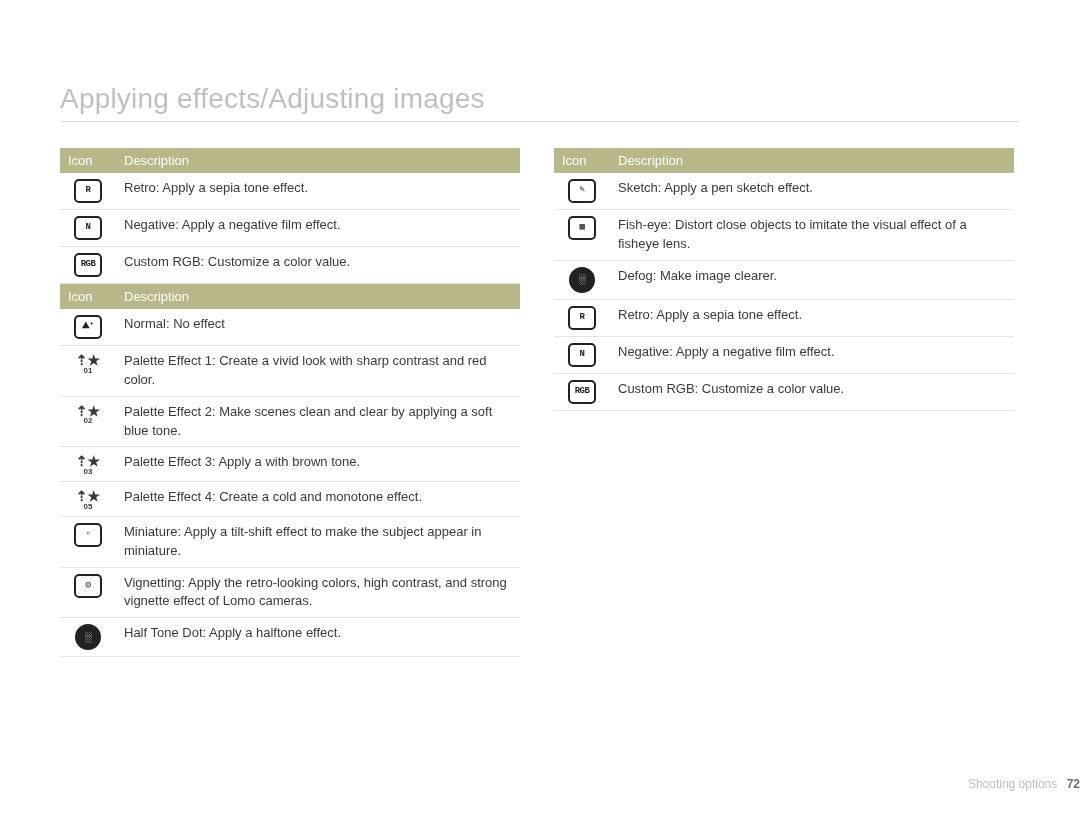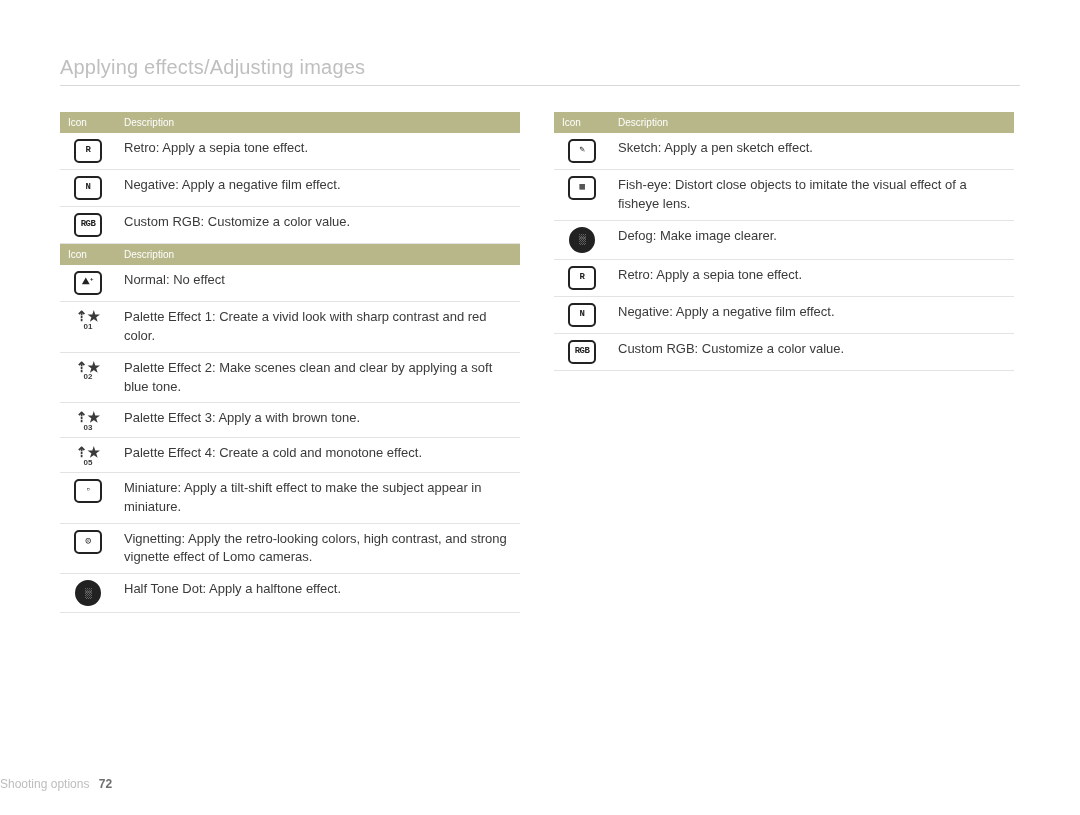--- a/index.html
+++ b/index.html
@@ -1,33 +1,33 @@
 <!DOCTYPE html>
 <html><head>
 <meta charset="utf-8">
 <style>
   html,body{margin:0;padding:0;width:1080px;height:815px;font-family:Arial,Helvetica,sans-serif;color:#3a3a3a;background:#fff}
   .page{position:relative;width:1080px;height:815px;box-sizing:border-box;padding:50px 60px 30px 60px}
-  .page-title{font-size:20px;font-weight:300;color:#bfbfbf;letter-spacing:.2px;border-bottom:1px solid #d9d9d9;padding-bottom:6px;margin:6px 0 26px 0}
+  .page-title{font-size:28px;font-weight:300;color:#bfbfbf;letter-spacing:.2px;border-bottom:1px solid #d9d9d9;padding-bottom:6px;margin:33px 0 26px 0}
   .cols{display:flex;gap:34px}
   .col{width:460px}
   table{width:100%;border-collapse:collapse;table-layout:fixed}
-  thead th{background:#b7b78a;color:#fff;font-weight:400;text-align:left;font-size:10px;padding:5px 8px}
+  thead th{background:#b7b78a;color:#fff;font-weight:400;text-align:left;font-size:13px;padding:5px 8px}
   th.icon-col{width:56px}
   tbody td{border-bottom:1px solid #e3e3e3;font-size:13px;line-height:1.45;padding:6px 8px;vertical-align:top}
   tbody td:first-child{text-align:center}
   .icon{display:inline-flex;align-items:center;justify-content:center;width:24px;height:20px;border:2px solid #222;border-radius:5px;font-size:9px;font-weight:900;color:#222;font-family:"Courier New",monospace;letter-spacing:-.5px}
   .icon.round{border-radius:50%;width:22px;height:22px}
   .icon.solid{background:#222;color:#fff;font-family:Arial}
   .pe{display:inline-flex;flex-direction:column;align-items:center;line-height:.9}
   .pe .top{font-size:14px;font-weight:900}
   .pe .bot{font-size:8px;font-weight:700}
   .section-title{font-weight:700;font-size:14px;margin:28px 0 10px 2px}
   .desc b{font-weight:400}
-  .footer{position:absolute;bottom:24px;left:0;right:0;text-align:left;font-size:12px;color:#bdbdbd}
+  .footer{position:absolute;bottom:24px;left:0;right:0;text-align:right;font-size:12px;color:#bdbdbd}
   .footer .pg{color:#6e6e6e;font-weight:700;margin-left:6px}
 </style>
 </head>
 <body>
 
 <div class="page">
   <div class="page-title">Applying effects/Adjusting images</div>
 
   <div class="cols">
     <div class="col">

